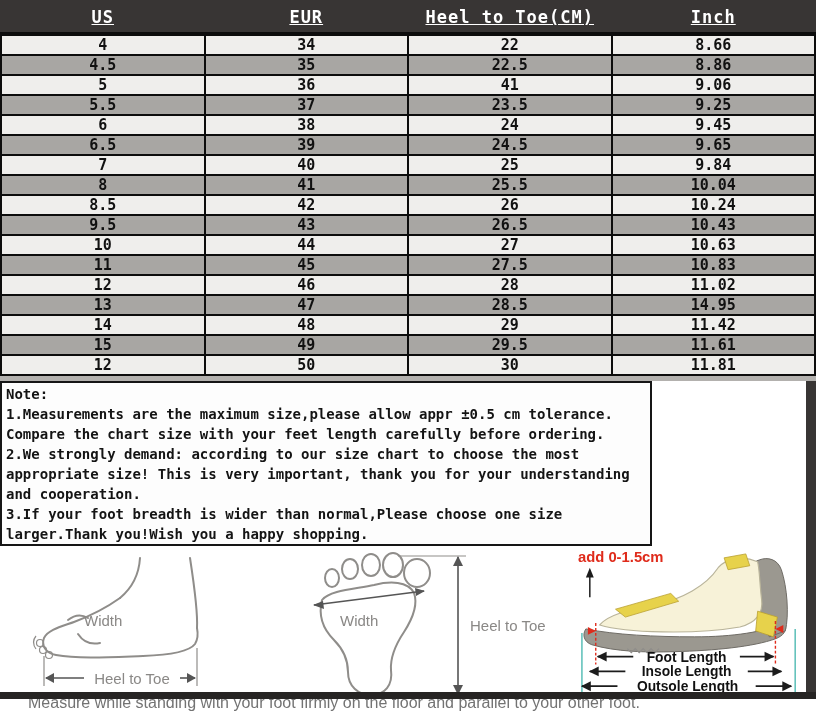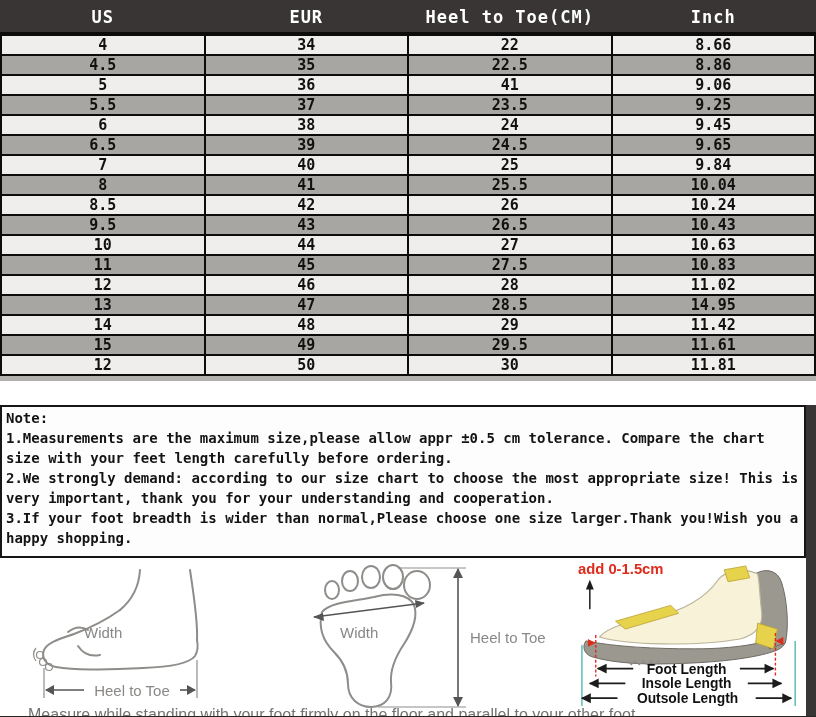--- a/index.html
+++ b/index.html
@@ -11,41 +11,41 @@
   }
   *{margin:0;padding:0;box-sizing:border-box;}
   body{background:#fff;font-family:"DejaVu Sans Mono",monospace;}
   .page{position:relative;width:816px;height:717px;background:#fff;overflow:hidden;}
 
   
   table.size-table{width:816px;border-collapse:collapse;table-layout:fixed;}
   table.size-table th{
     background:var(--header-bg);color:#fff;height:33px;
     font:bold 17px "DejaVu Sans Mono",monospace;letter-spacing:1px;
-    border:2px solid var(--header-bg);border-bottom:4px solid var(--border-dark);
+    border:2px solid var(--header-bg);border-bottom:4px solid var(--border-dark);text-decoration:underline;
   }
   table.size-table td{
     height:17px;text-align:center;vertical-align:middle;
     font:bold 15px "DejaVu Sans Mono",monospace;color:#111;
     border:2px solid var(--border-dark);
   }
   tr.light td{background:var(--row-light);}
   tr.dark td{background:var(--row-dark);}
   .table-shadow{width:816px;height:5px;background:#b3b1ae;}
 
   
   .lower{position:relative;width:816px;height:318px;background:#fff;}
   .right-strip{position:absolute;top:0;right:0;width:10px;height:100%;background:var(--header-bg);}
   .bottom-bar{position:absolute;left:0;bottom:0;width:816px;height:7px;background:var(--bar-dark);}
 
   .note-box{
-    width:806px;border:2px solid #161616;background:#fdfdfd;
-    padding:1px 3px 8px 4px;
+    width:652px;border:2px solid #161616;background:#fdfdfd;
+    padding:1px 3px 0 4px;
     font:bold 14px "DejaVu Sans Mono",monospace;color:var(--note-text);
-    line-height:20px;letter-spacing:0px;margin-top:24px;
+    line-height:20px;letter-spacing:0px;
   }
   .note-box div{white-space:normal;}
 
   .diagrams{position:relative;width:806px;height:186px;}
   .diag{position:absolute;text-decoration:underline;}
   .diag svg{display:block;}
   .caption{
     position:absolute;left:28px;top:148px;
     font:16px "Liberation Sans",sans-serif;color:#737373;
   }

